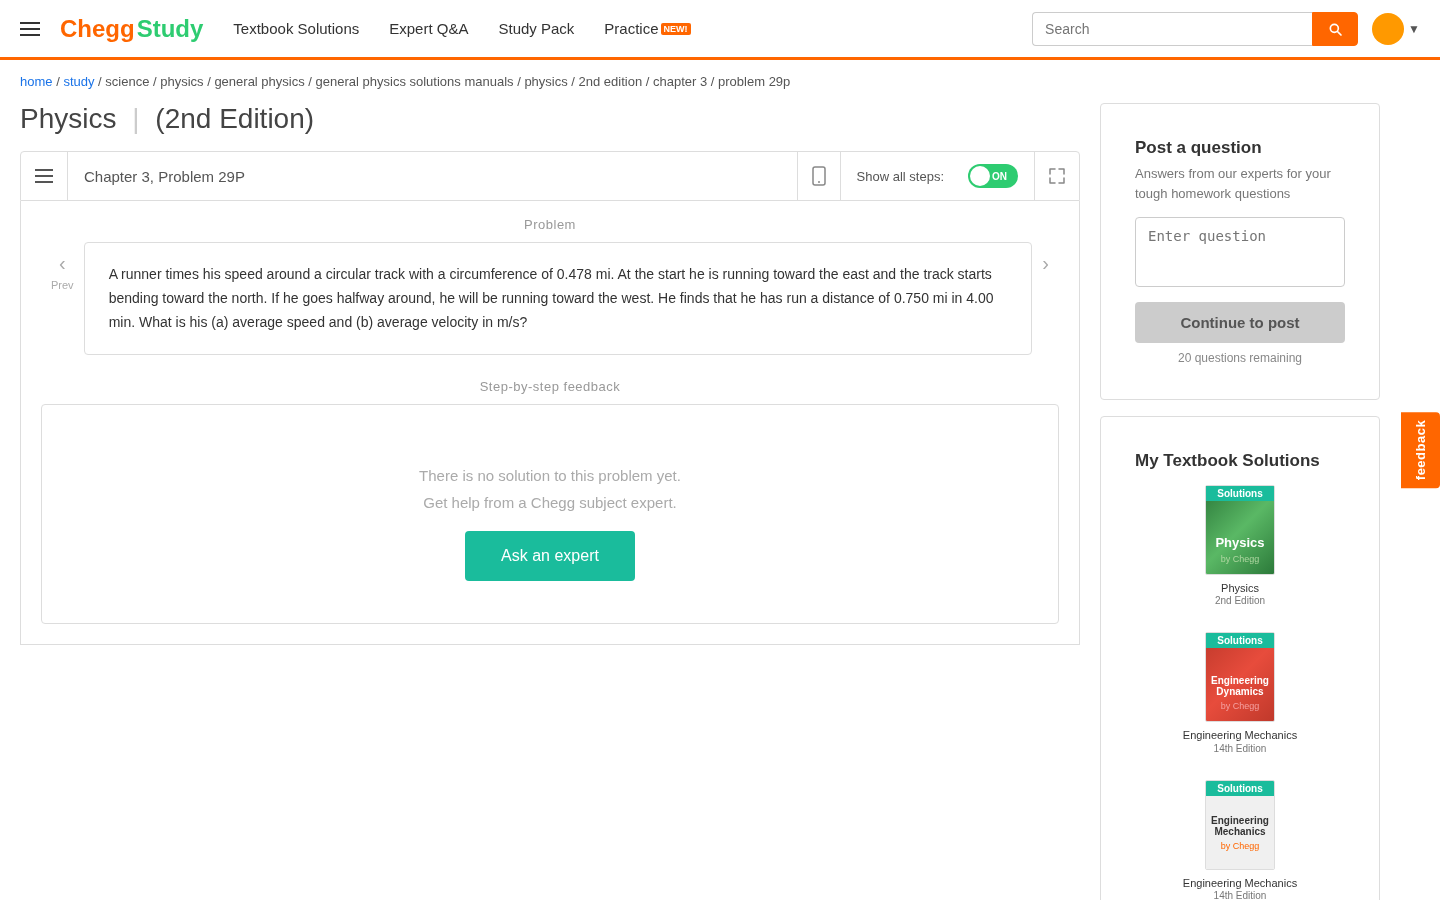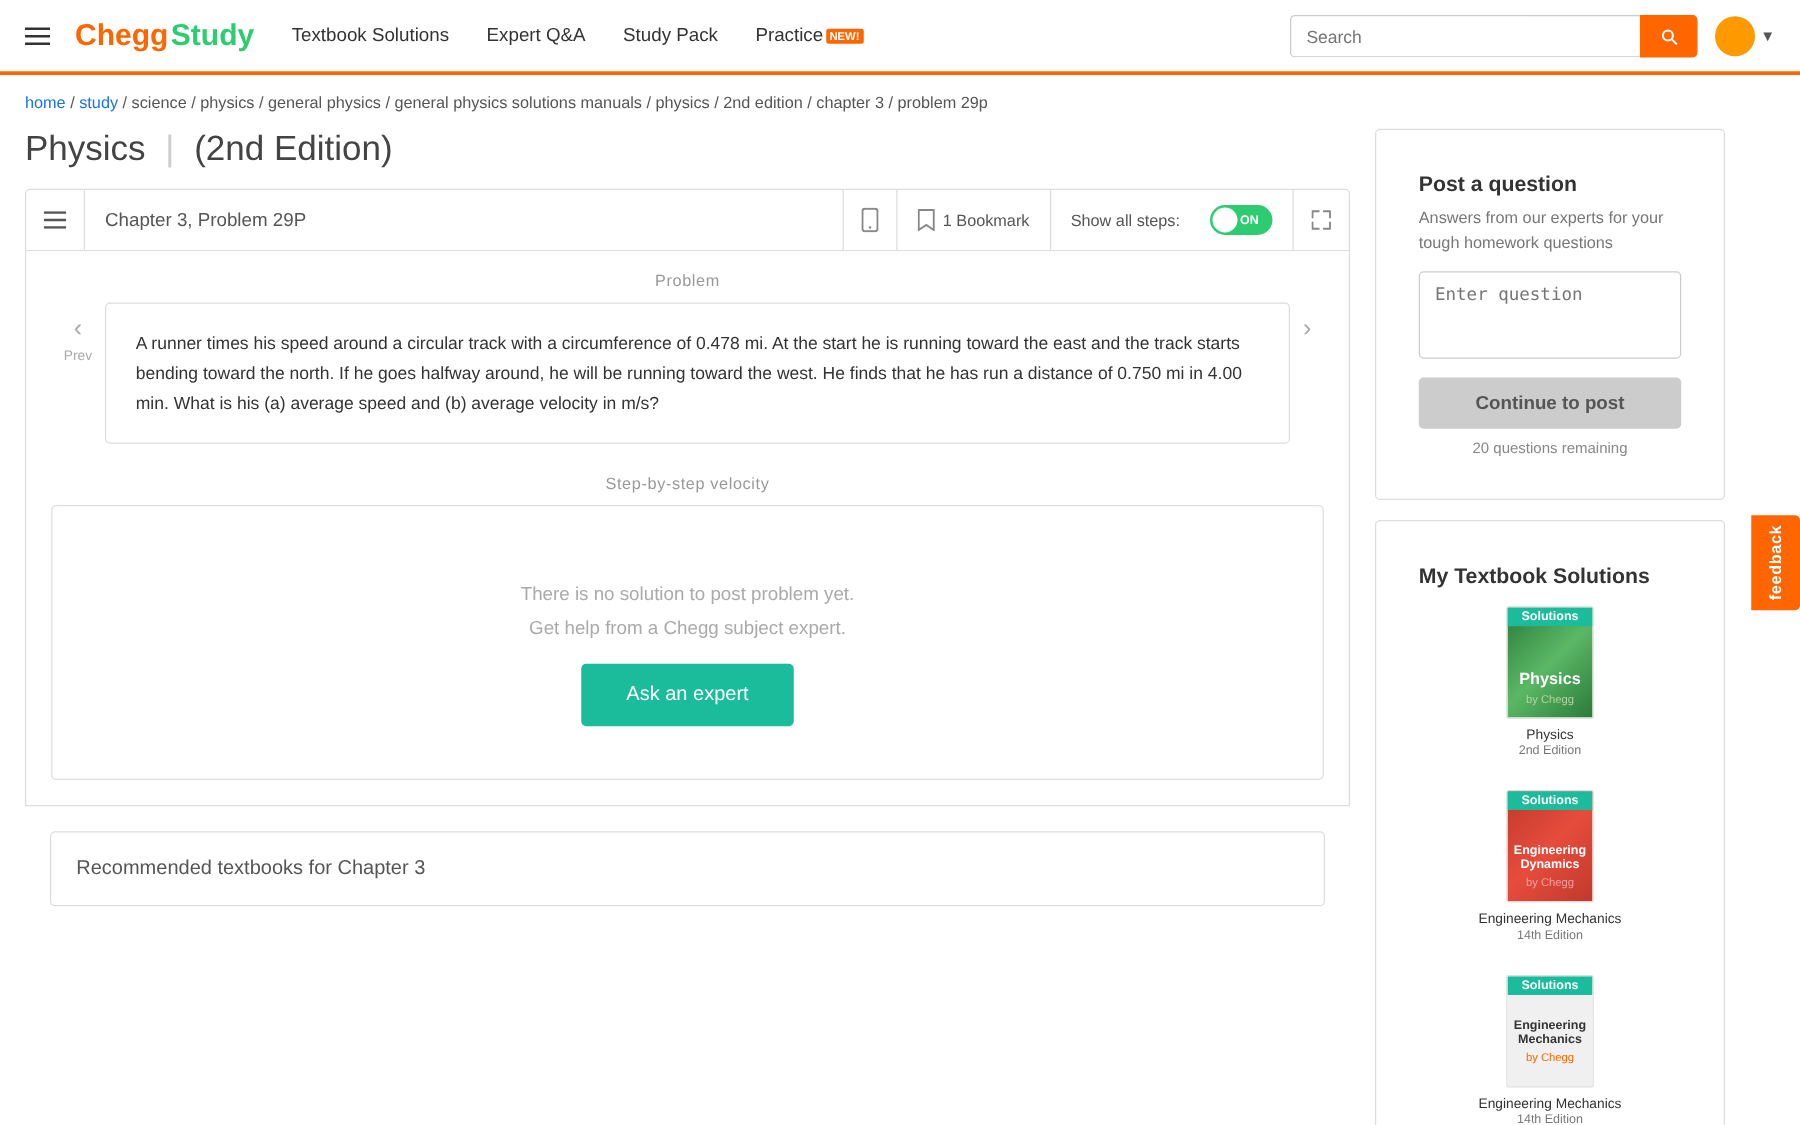--- a/index.html
+++ b/index.html
@@ -508,26 +508,20 @@
           <rect y="12" width="18" height="2" fill="#555"></rect>
         </svg>
       </div>
       <div class="toolbar-chapter">Chapter 3, Problem 29P</div>
       <div class="toolbar-mobile">
         <svg width="14" height="20" viewBox="0 0 14 20">
           <rect x="1" y="1" width="12" height="18" rx="2" stroke="#888" stroke-width="1.5" fill="none"></rect>
           <circle cx="7" cy="16" r="1" fill="#888"></circle>
         </svg>
       </div>
-      <div class="toolbar-bookmark">
-        <svg width="14" height="18" viewBox="0 0 14 18">
-          <path d="M1 1h12v16l-6-4-6 4V1z" stroke="#888" stroke-width="1.5" fill="none"></path>
-        </svg>
-        <span>1 Bookmark</span>
-      </div>
       <div class="toolbar-show-steps">
         <span>Show all steps:</span>
         <div class="toggle-switch">
           <div class="toggle-knob"></div>
           <span class="toggle-on-label">ON</span>
         </div>
       </div>
       <div class="toolbar-expand">
         <svg width="16" height="16" viewBox="0 0 16 16">
           <path d="M1 1h5M1 1v5M15 1h-5M15 1v5M1 15h5M1 15v-5M15 15h-5M15 15v-5" stroke="#888" stroke-width="1.5" fill="none" stroke-linecap="round"></path>
@@ -541,31 +535,28 @@
         <div class="nav-arrow">
           <span style="font-size:20px;">‹</span>
           <span>Prev</span>
         </div>
         <div class="problem-text-box">A runner times his speed around a circular track with a circumference of 0.478 mi. At the start he is running toward the east and the track starts bending toward the north. If he goes halfway around, he will be running toward the west. He finds that he has run a distance of 0.750 mi in 4.00 min. What is his (a) average speed and (b) average velocity in m/s?</div>
         <div class="nav-arrow">
           <span style="font-size:20px;">›</span>
         </div>
       </div>
 
-      <div class="solution-section-title">Step-by-step velocity</div>
+      <div class="solution-section-title">Step-by-step feedback</div>
       <div class="solution-box">
-        <div class="no-solution-text">There is no solution to post problem yet.</div>
+        <div class="no-solution-text">There is no solution to this problem yet.</div>
         <div class="no-solution-text">Get help from a Chegg subject expert.</div>
         <button class="ask-expert-btn">Ask an expert</button>
       </div>
     </div>
 
-    <div class="bottom-section">
-      <div class="bottom-section-title">Recommended textbooks for Chapter 3</div>
-    </div>
   </div>
 
   <div class="right-sidebar">
 
     <div class="sidebar-card">
       <div class="sidebar-card-title">Post a question</div>
       <div class="sidebar-card-subtitle">Answers from our experts for your tough homework questions</div>
       <textarea class="question-input" placeholder="Enter question" style=""></textarea>
       <button class="continue-post-btn">Continue to post</button>
       <div class="questions-remaining">20 questions remaining</div>

